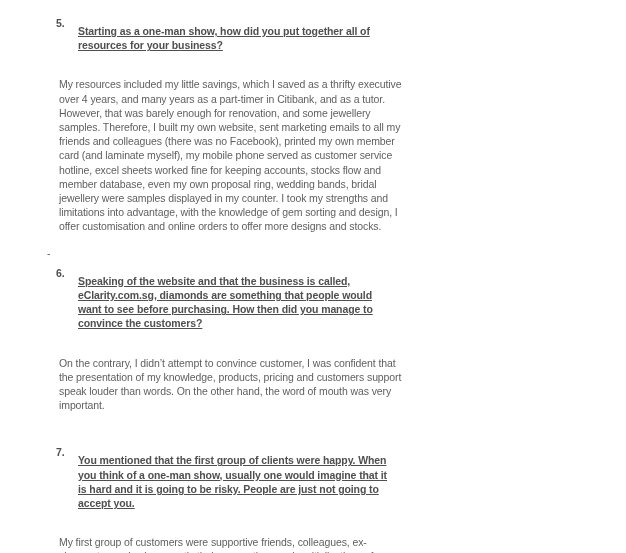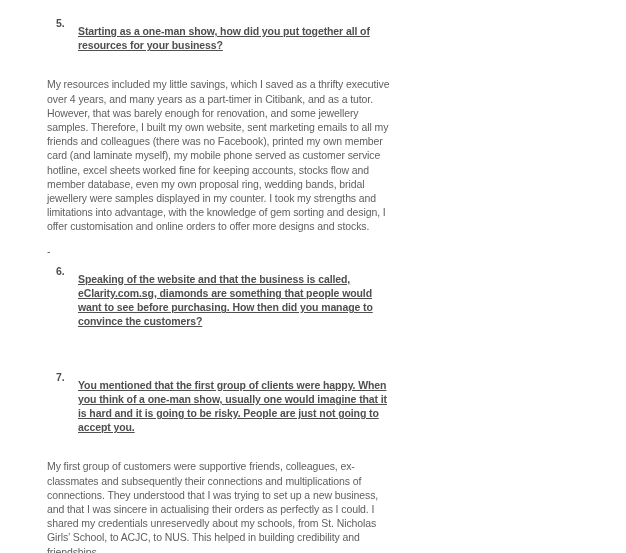--- a/index.html
+++ b/index.html
@@ -36,21 +36,21 @@
   .q-text {
     flex: 1;
     margin: 8px;
     font-size: 10.5px;
     line-height: 14.2px;
     font-weight: bold;
     text-decoration: underline;
     color: #4f4f4f;
   }
   .answer {
-    margin: 0;
+    margin: 12px;
     width: 350px;
   }
   .trailing-mark {
     margin: 10px 0 0 0;
     width: 350px;
   }
   .sec-gap-small { margin-bottom: 6px; }
   .sec-gap-large { margin-bottom: 33px; }
 </style>
 </head>
@@ -65,20 +65,21 @@
     </div>
     <p class="answer">My resources included my little savings, which I saved as a thrifty executive over 4 years, and many years as a part-timer in Citibank, and as a tutor. However, that was barely enough for renovation, and some jewellery samples. Therefore, I built my own website, sent marketing emails to all my friends and colleagues (there was no Facebook), printed my own member card (and laminate myself), my mobile phone served as customer service hotline, excel sheets worked fine for keeping accounts, stocks flow and member database, even my own proposal ring, wedding bands, bridal jewellery were samples displayed in my counter. I took my strengths and limitations into advantage, with the knowledge of gem sorting and design, I offer customisation and online orders to offer more designs and stocks.</p>
     <p class="trailing-mark">-</p>
   </section>
 
   <section class="qa-section sec-gap-large">
     <div class="question-row">
       <span class="q-num">6.</span>
       <h2 class="q-text">Speaking of the website and that the business is called, eClarity.com.sg, diamonds are something that people would want to see before purchasing. How then did you manage to convince the customers?</h2>
     </div>
+    <p class="answer">On the contrary, I didn’t attempt to convince customer, I was confident that the presentation of my knowledge, products, pricing and customers support speak louder than words. On the other hand, the word of mouth was very important.</p>
   </section>
 
   <section class="qa-section">
     <div class="question-row">
       <span class="q-num">7.</span>
       <h2 class="q-text">You mentioned that the first group of clients were happy. When you think of a one-man show, usually one would imagine that it is hard and it is going to be risky. People are just not going to accept you.</h2>
     </div>
     <p class="answer">My first group of customers were supportive friends, colleagues, ex-classmates and subsequently their connections and multiplications of connections. They understood that I was trying to set up a new business, and that I was sincere in actualising their orders as perfectly as I could. I shared my credentials unreservedly about my schools, from St. Nicholas Girls’ School, to ACJC, to NUS. This helped in building credibility and friendships.</p>
   </section>
 

